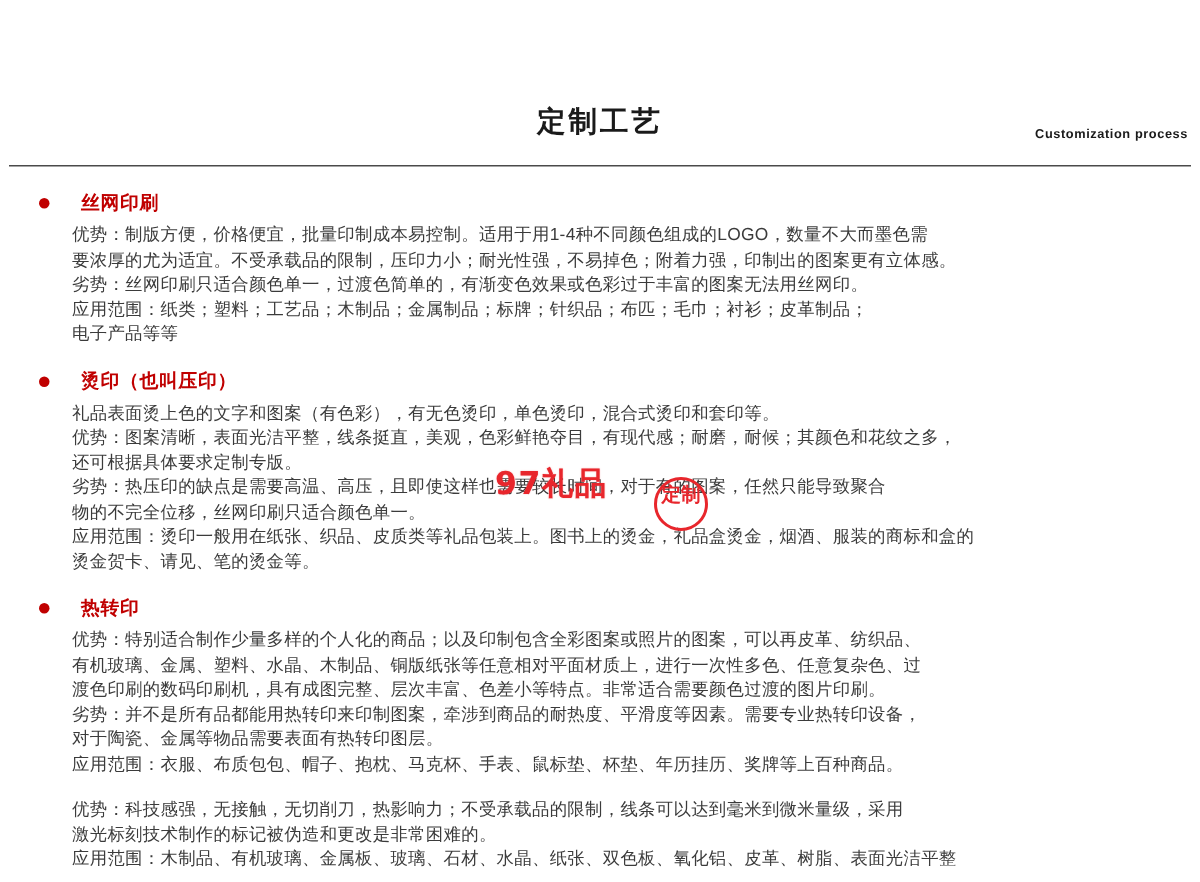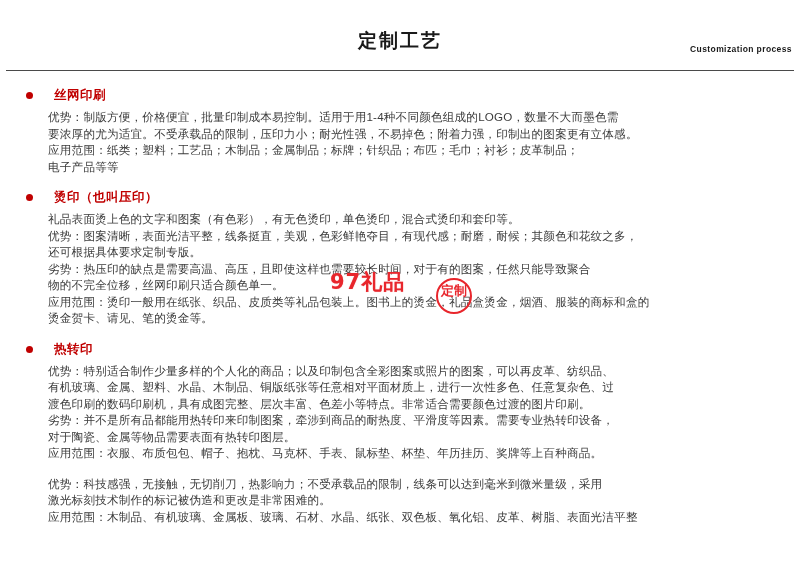--- a/index.html
+++ b/index.html
@@ -13,20 +13,21 @@
     font-family: "Liberation Sans", sans-serif;
     color: #333333;
     overflow: hidden;
     position: relative;
   }
   .page {
     position: relative;
     width: 800px;
     height: 416px;
     box-sizing: border-box;
+    margin-top: 40px;
   }
   .header {
     padding-top: 28px;
     text-align: center;
     position: relative;
   }
   .header-title {
     font-size: 19px;
     font-weight: bold;
     color: #1a1a1a;
@@ -134,20 +135,21 @@
   <div class="content">
 
     <div class="section">
       <div class="sec-head">
         <span class="bullet"></span>
         <span class="sec-title">丝网印刷</span>
       </div>
       <div class="lines">
         <div class="line">优势：制版方便，价格便宜，批量印制成本易控制。适用于用1-4种不同颜色组成的LOGO，数量不大而墨色需</div>
         <div class="line">要浓厚的尤为适宜。不受承载品的限制，压印力小；耐光性强，不易掉色；附着力强，印制出的图案更有立体感。</div>
+        <div class="line">劣势：丝网印刷只适合颜色单一，过渡色简单的，有渐变色效果或色彩过于丰富的图案无法用丝网印。</div>
         <div class="line">应用范围：纸类；塑料；工艺品；木制品；金属制品；标牌；针织品；布匹；毛巾；衬衫；皮革制品；</div>
         <div class="line">电子产品等等</div>
       </div>
     </div>
 
     <div class="section">
       <div class="sec-head">
         <span class="bullet"></span>
         <span class="sec-title">烫印（也叫压印）</span>
       </div>

